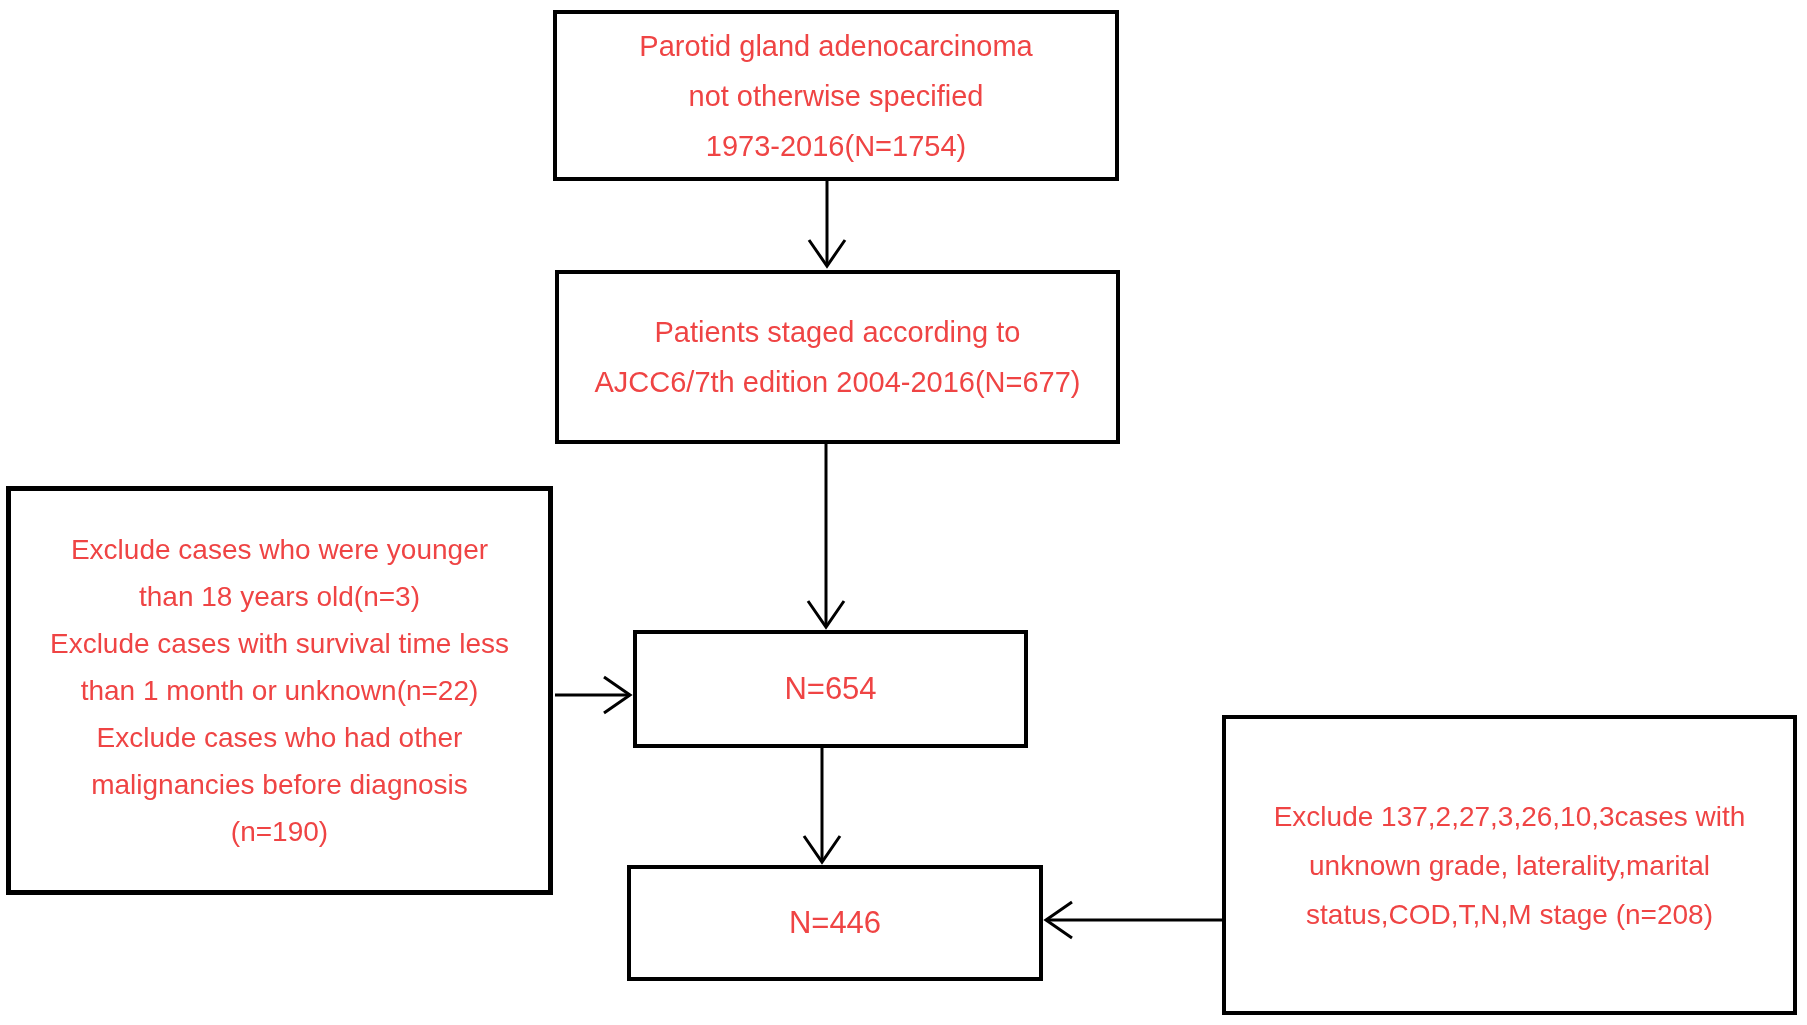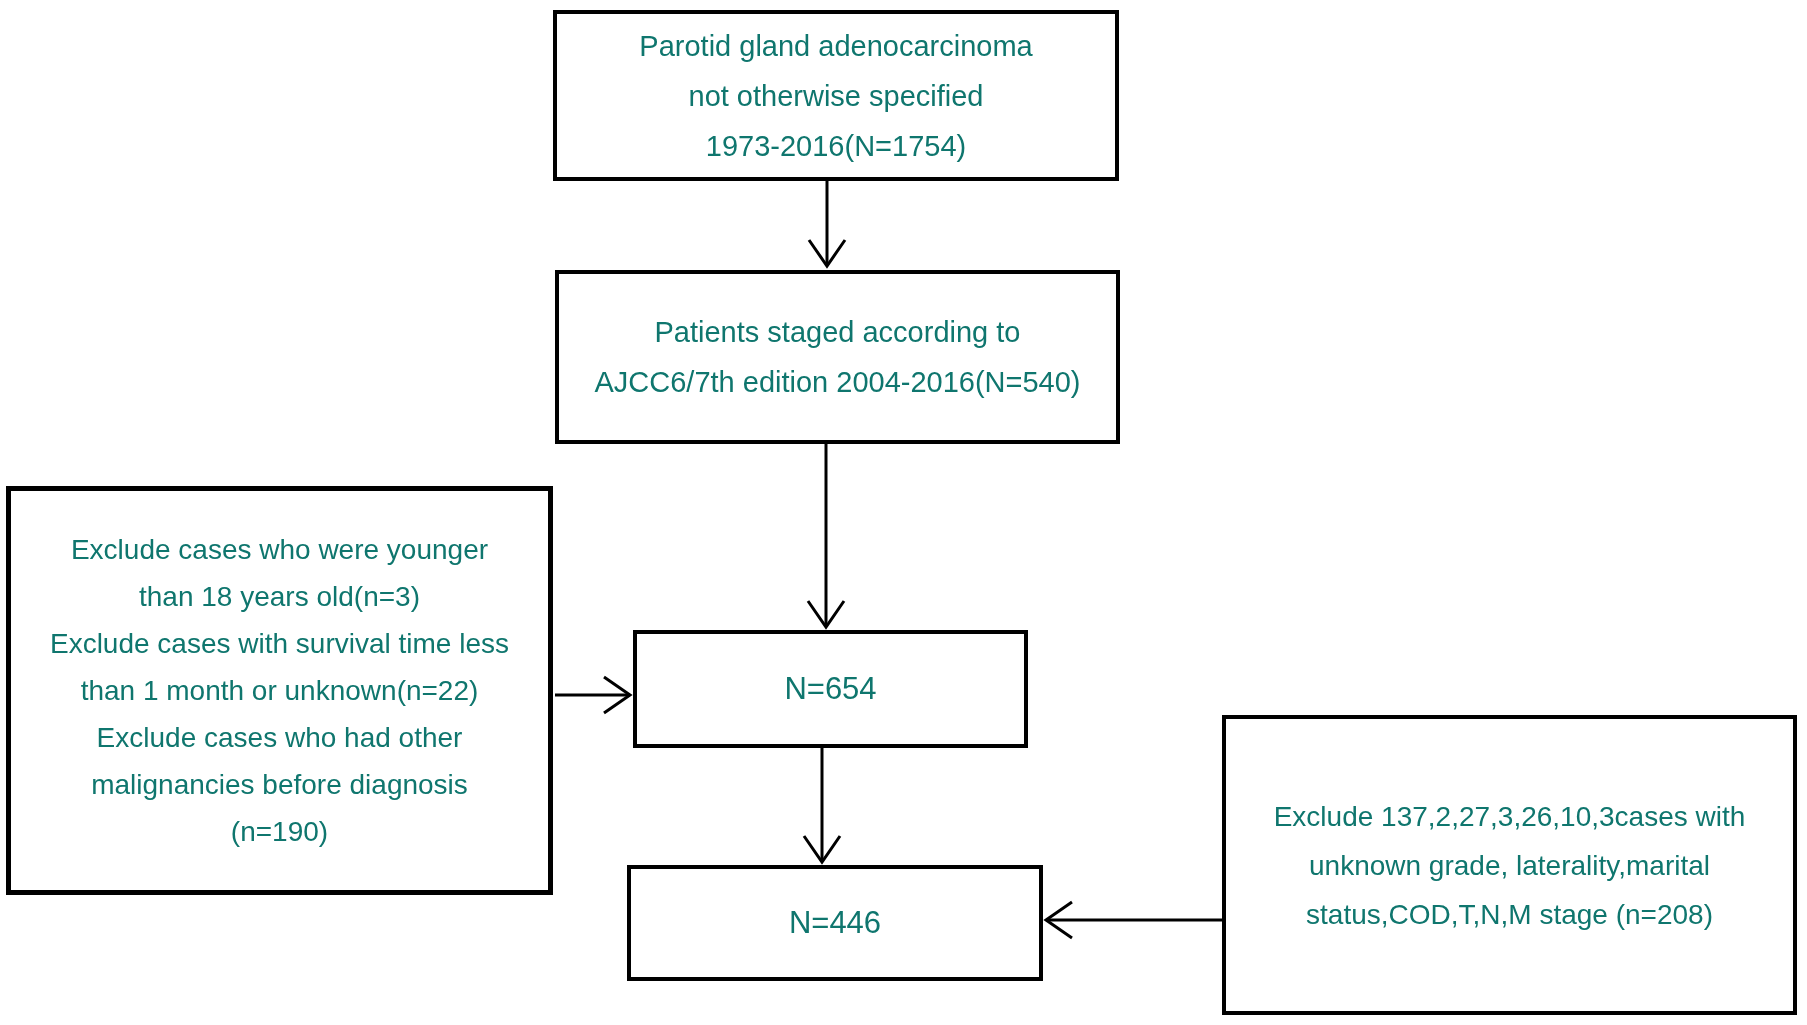--- a/index.html
+++ b/index.html
@@ -6,21 +6,21 @@
     margin: 0;
     padding: 0;
     background: #ffffff;
   }
   .stage {
     position: relative;
     width: 1807px;
     height: 1025px;
     background: #ffffff;
     font-family: "Liberation Sans", sans-serif;
-    color: #0f766e;
+    color: #ef4444;
     overflow: hidden;
   }
   .fbox {
     position: absolute;
     box-sizing: border-box;
     border: 4px solid #000000;
     background: #ffffff;
     display: flex;
     align-items: center;
     justify-content: center;
@@ -85,21 +85,21 @@
   </svg>
 
   <div class="fbox" id="box-cohort">
     <div class="ftext">Parotid gland adenocarcinoma
 not otherwise specified
 1973-2016(N=1754)</div>
   </div>
 
   <div class="fbox" id="box-staged">
     <div class="ftext">Patients staged according to
-AJCC6/7th edition 2004-2016(N=540)</div>
+AJCC6/7th edition 2004-2016(N=677)</div>
   </div>
 
   <div class="fbox" id="box-excl-left">
     <div class="ftext">Exclude cases who were younger
 than 18 years old(n=3)
 Exclude cases with survival time less
 than 1 month or unknown(n=22)
 Exclude cases who had other
 malignancies before diagnosis
 (n=190)</div>

